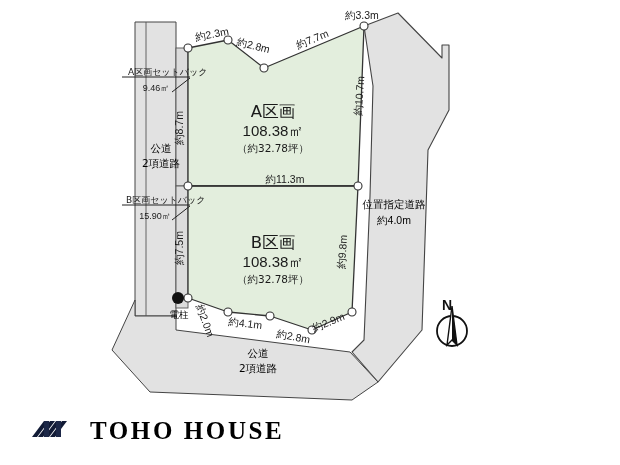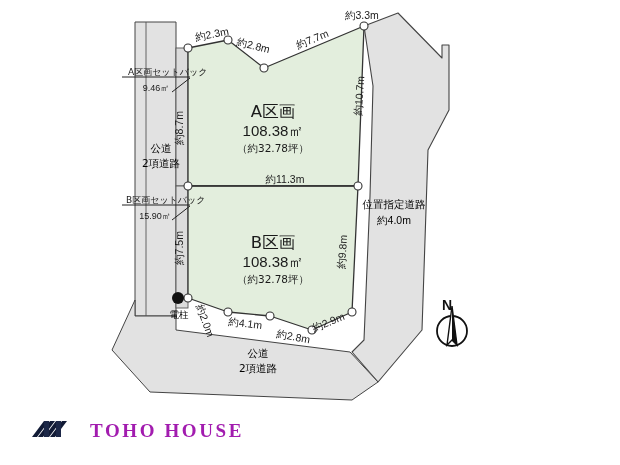--- a/index.html
+++ b/index.html
@@ -13,22 +13,22 @@
   #stage{position:relative;width:620px;height:465px;background:#fff;}
   #plan{position:absolute;left:0;top:0;width:620px;height:465px;}
 
   
   .logo-wrap{
     position:absolute;left:32px;top:415px;
     display:flex;align-items:center;gap:14px;
   }
   .logo-mark{width:44px;height:30px;display:block;}
   .logo-text{
-    font-size:19px;letter-spacing:2.6px;font-weight:700;
-    color:#a21caf;font-family:"Liberation Serif","DejaVu Serif",serif;
+    font-size:25px;letter-spacing:2.6px;font-weight:700;
+    color:#000000;font-family:"Liberation Serif","DejaVu Serif",serif;
     line-height:1;white-space:nowrap;
   }
   
 </style>
 </head>
 <body>
 
 <div id="stage">
 
   <svg id="plan" viewBox="0 0 620 465">

